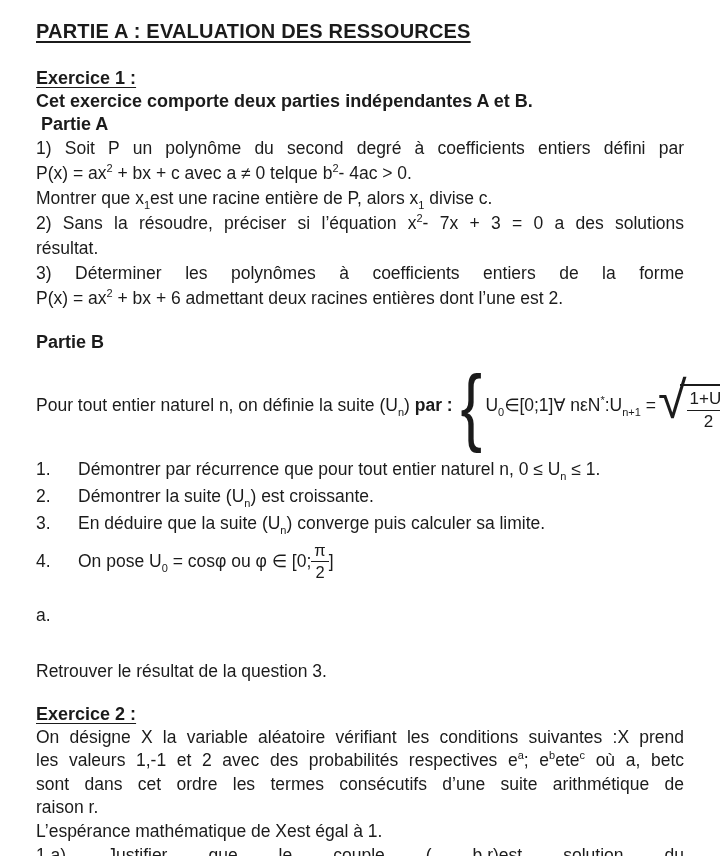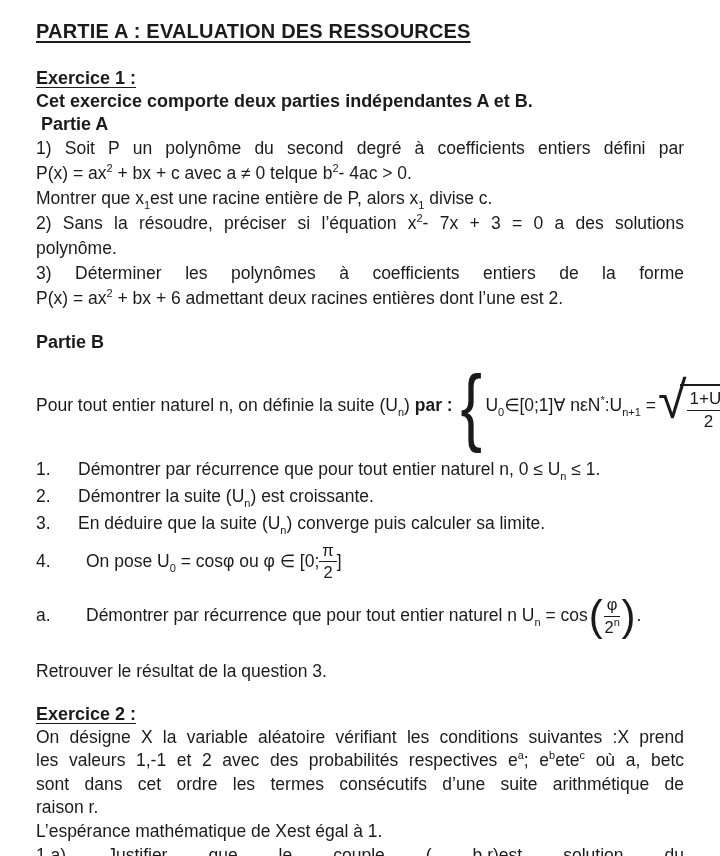--- a/index.html
+++ b/index.html
@@ -65,21 +65,21 @@
 
   
   .sqrt { display: inline-flex; align-items: flex-start; margin-left: 2px; }
   .rad { font-size: 52px; line-height: 1; position: relative; top: -5px; margin-right: -7px; font-weight: 400; }
   .sqrt-body { border-top: 2px solid #1b1b1b; margin-top: 5px; padding: 3px 6px 0 7px; }
 
   
   .li { display: flex; line-height: 27px; }
   .li-num { flex: 0 0 42px; }
   .li-body { flex: 1; }
-  .li-flex { display: inline-flex; align-items: center; white-space: nowrap; margin-left: 8px; }
+  .li-flex { display: inline-flex; align-items: center; white-space: nowrap; }
   .li-tall { margin-top: 4px; min-height: 38px; align-items: center; }
   .li-a { margin-top: 9px; margin-bottom: 6px; min-height: 50px; align-items: center; }
 
   .bigparen { font-size: 42px; line-height: 40px; font-weight: 400; vertical-align: middle; margin: 0 1px; }
 
   .mt-sm { margin-top: 18px; }
   .ex2 { margin-top: 18px; }
   .pline { line-height: 23.5px; }
   .just-full { text-align: justify; text-align-last: justify; line-height: 24px; }
 </style>
@@ -91,21 +91,21 @@
   <div class="title">PARTIE A : EVALUATION DES RESSOURCES</div>
 
   <div class="ex-heading">Exercice 1 :</div>
   <div class="intro-italic">Cet exercice comporte deux parties indépendantes A et B.</div>
   <div class="part-heading indent">Partie A</div>
 
   <div class="line just">1) Soit P un polynôme du second degré à coefficients entiers défini par</div>
   <div class="line">P(x) = ax<sup>2</sup> + bx + c avec a ≠ 0 telque b<sup>2</sup>- 4ac &gt; 0.</div>
   <div class="line">Montrer que x<sub>1</sub>est une racine entière de P, alors x<sub>1</sub> divise c.</div>
   <div class="line just">2) Sans la résoudre, préciser si l’équation x<sup>2</sup>- 7x + 3 = 0 a des solutions</div>
-  <div class="line">polynôme.</div>
+  <div class="line">résultat.</div>
   <div class="line just">3) Déterminer les polynômes à coefficients entiers de la forme</div>
   <div class="line">P(x) = ax<sup>2</sup> + bx + 6 admettant deux racines entières dont l’une est 2.</div>
 
   <div class="part-heading pb">Partie B</div>
 
   <div class="suite-line">
     <span class="suite-text">Pour tout entier naturel n, on définie la suite (U<sub>n</sub>)  <b>par :</b></span>
     <span class="system">
       <span class="brace">{</span>
       <span class="sys-rows">
@@ -146,30 +146,20 @@
       <span class="frac f16">
         <span class="num">π</span>
         <span class="den">2</span>
       </span>
       <span>]</span>
     </span>
   </div>
 
   <div class="li li-a">
     <span class="li-num">a.</span>
-    <span class="li-body li-flex">
-      <span>Démontrer par récurrence que pour tout entier naturel n U<sub>n</sub> = cos </span>
-      <span class="bigparen">(</span>
-      <span class="frac f16">
-        <span class="num">φ</span>
-        <span class="den">2<sup>n</sup></span>
-      </span>
-      <span class="bigparen">)</span>
-      <span>.</span>
-    </span>
   </div>
 
   <div class="line mt-sm">Retrouver le résultat de la question 3.</div>
 
   <div class="ex-heading ex2">Exercice 2 :</div>
   <div class="line pline just">On désigne X la variable aléatoire vérifiant les conditions suivantes :X prend</div>
   <div class="line pline just">les valeurs 1,-1 et 2 avec des probabilités respectives e<sup>a</sup>; e<sup>b</sup>ete<sup>c</sup> où a, betc</div>
   <div class="line pline just">sont dans cet ordre les termes consécutifs d’une suite arithmétique de</div>
   <div class="line pline">raison r.</div>
   <div class="line pline">L’espérance mathématique de Xest égal à 1.</div>

